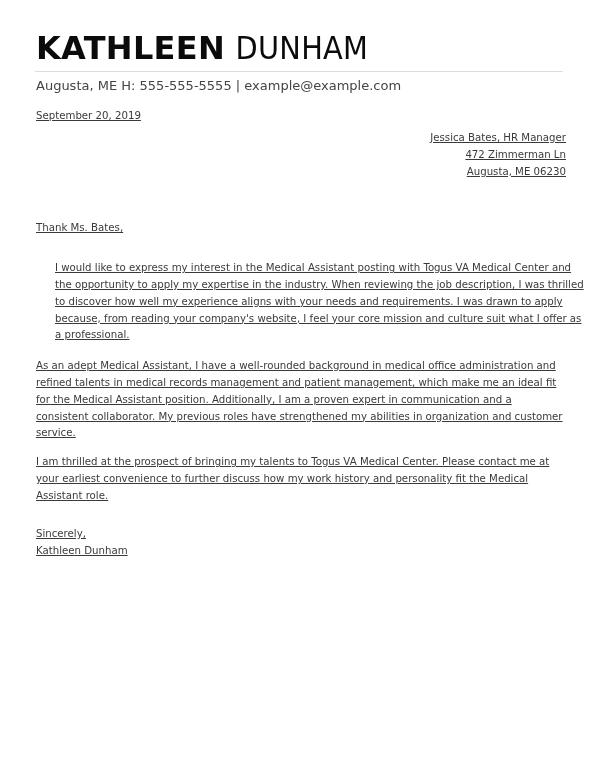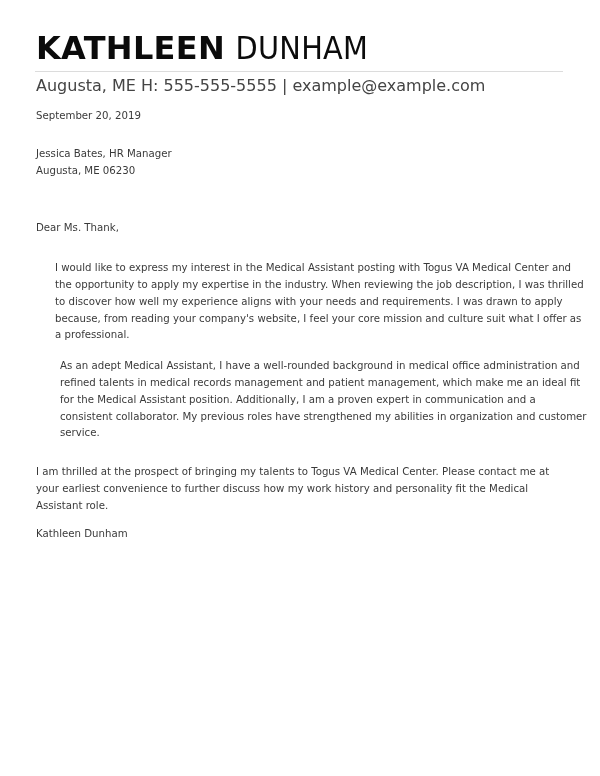--- a/index.html
+++ b/index.html
@@ -45,39 +45,40 @@
       left: 35px;
       top: 71px;
       width: 528px;
       height: 1px;
       background: #dcdcdc;
     }
     .contact {
       position: absolute;
       left: 36px;
       top: 78px;
-      font-size: 16px;
+      font-size: 13px;
       line-height: 16px;
       color: #444444;
       white-space: nowrap;
     }
     .body-text {
       position: absolute;
       left: 36px;
       width: 530px;
       font-size: 10.2px;
       line-height: 16.8px;
       color: #3a3a3a;
+      text-decoration: underline;
     }
     .date { top: 108px; }
-    .addr { top: 146px; }
+    .addr { top: 130px; text-align: right; }
     .greeting { top: 220px; }
     .para1 { top: 250px; margin-left: 19px; }
-    .para2 { top: 348px; margin-left: 24px; }
-    .para3 { top: 454px; }
+    .para2 { top: 348px; }
+    .para3 { top: 444px; }
     .thanks { top: 495px; }
     .closing { top: 526px; }
     .line { display: block; white-space: nowrap; }
   </style>
 </head>
 <body>
 
 <div class="page">
 
   <div class="name">
@@ -86,29 +87,31 @@
   </div>
 
   <div class="rule"></div>
 
   <div class="contact">Augusta, ME H: 555-555-5555 | example@example.com</div>
 
   <div class="body-text date">September 20, 2019</div>
 
   <div class="body-text addr">
     <span class="line">Jessica Bates, HR Manager</span>
+    <span class="line">472 Zimmerman Ln</span>
     <span class="line">Augusta, ME 06230</span>
   </div>
 
-  <div class="body-text greeting">Dear Ms. Thank,</div>
+  <div class="body-text greeting">Thank Ms. Bates,</div>
 
   <p class="body-text para1">I would like to express my interest in the Medical Assistant posting with Togus VA Medical Center and the opportunity to apply my expertise in the industry. When reviewing the job description, I was thrilled to discover how well my experience aligns with your needs and requirements. I was drawn to apply because, from reading your company's website, I feel your core mission and culture suit what I offer as a professional.</p>
 
   <p class="body-text para2">As an adept Medical Assistant, I have a well-rounded background in medical office administration and refined talents in medical records management and patient management, which make me an ideal fit for the Medical Assistant position. Additionally, I am a proven expert in communication and a consistent collaborator. My previous roles have strengthened my abilities in organization and customer service.</p>
 
   <p class="body-text para3">I am thrilled at the prospect of bringing my talents to Togus VA Medical Center. Please contact me at your earliest convenience to further discuss how my work history and personality fit the Medical Assistant role.</p>
 
 
   <div class="body-text closing">
+    <span class="line">Sincerely,</span>
     <span class="line">Kathleen Dunham</span>
   </div>
 
 </div>
 
 </body></html>

